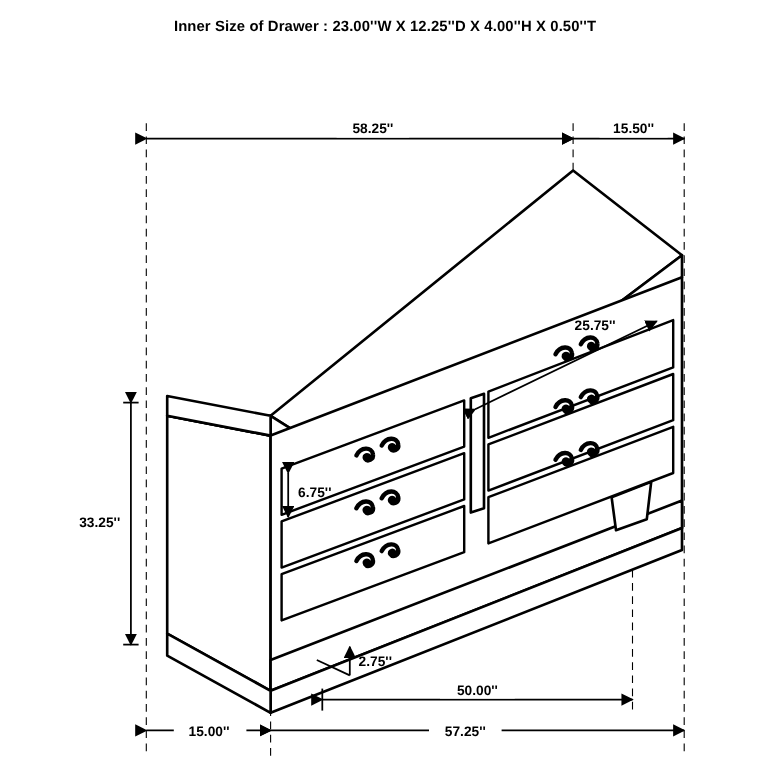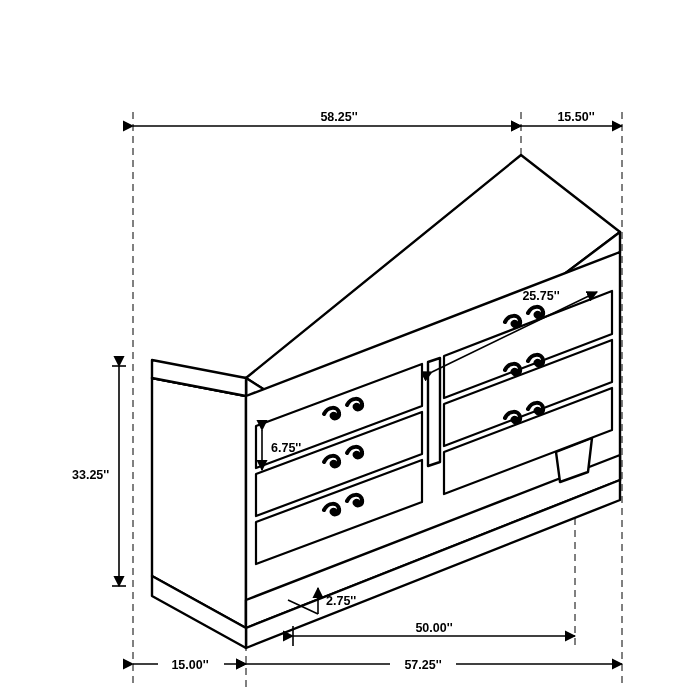--- a/index.html
+++ b/index.html
@@ -41,20 +41,21 @@
     font-weight: bold;
     fill: #000000;
   }
   .dim-label { font-size: 12.5px; }
 </style>
 </head>
 <body>
 
 <div id="stage">
 
+  <div id="title">Inner Size of Drawer : 23.00''W X 12.25''D X 4.00''H X 0.50''T</div>
 
   <svg class="diagram" viewBox="0 0 700 700">
 
     <defs>
       <marker id="arrEnd" viewBox="0 0 10 10" refX="9" refY="5" markerWidth="7" markerHeight="7" orient="auto-start-reverse">
         <path d="M0,0 L10,5 L0,10 z" fill="#000"></path>
       </marker>
       <marker id="arrStart" viewBox="0 0 10 10" refX="1" refY="5" markerWidth="7" markerHeight="7" orient="auto-start-reverse">
         <path d="M10,0 L0,5 L10,10 z" fill="#000"></path>
       </marker>

